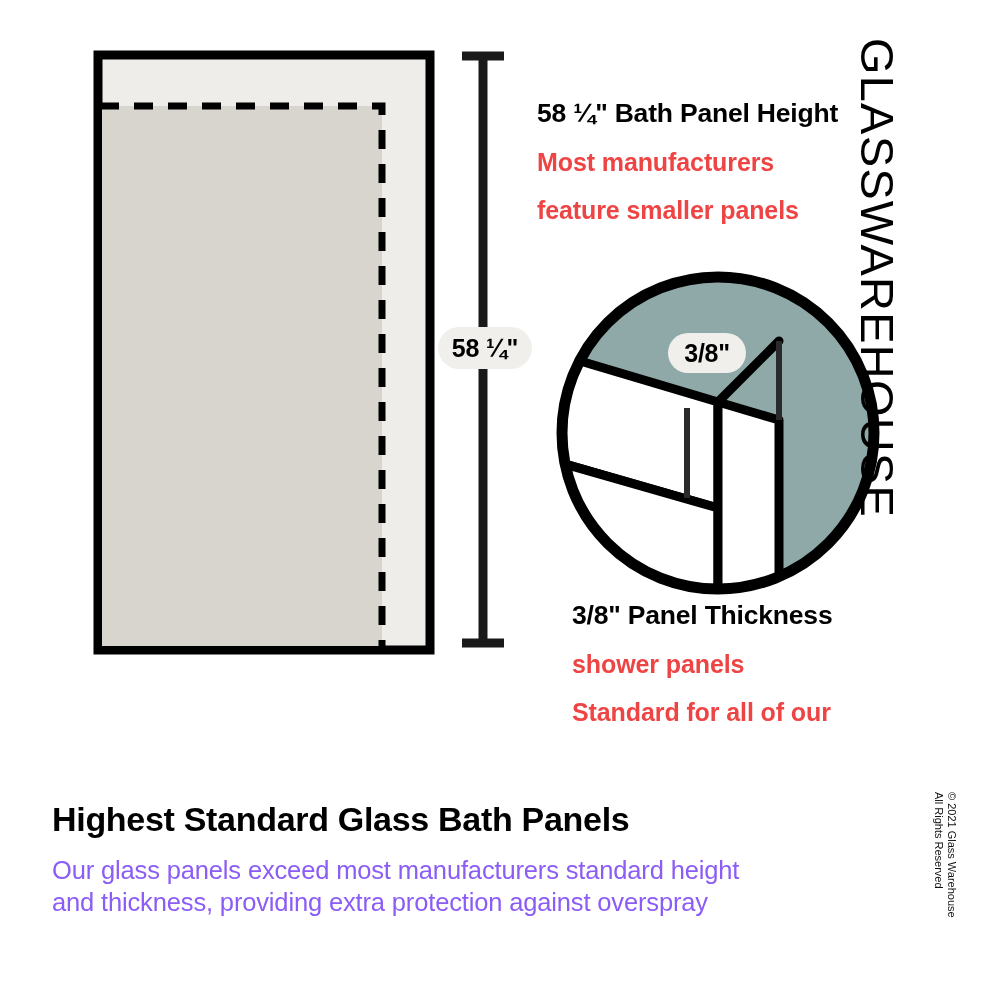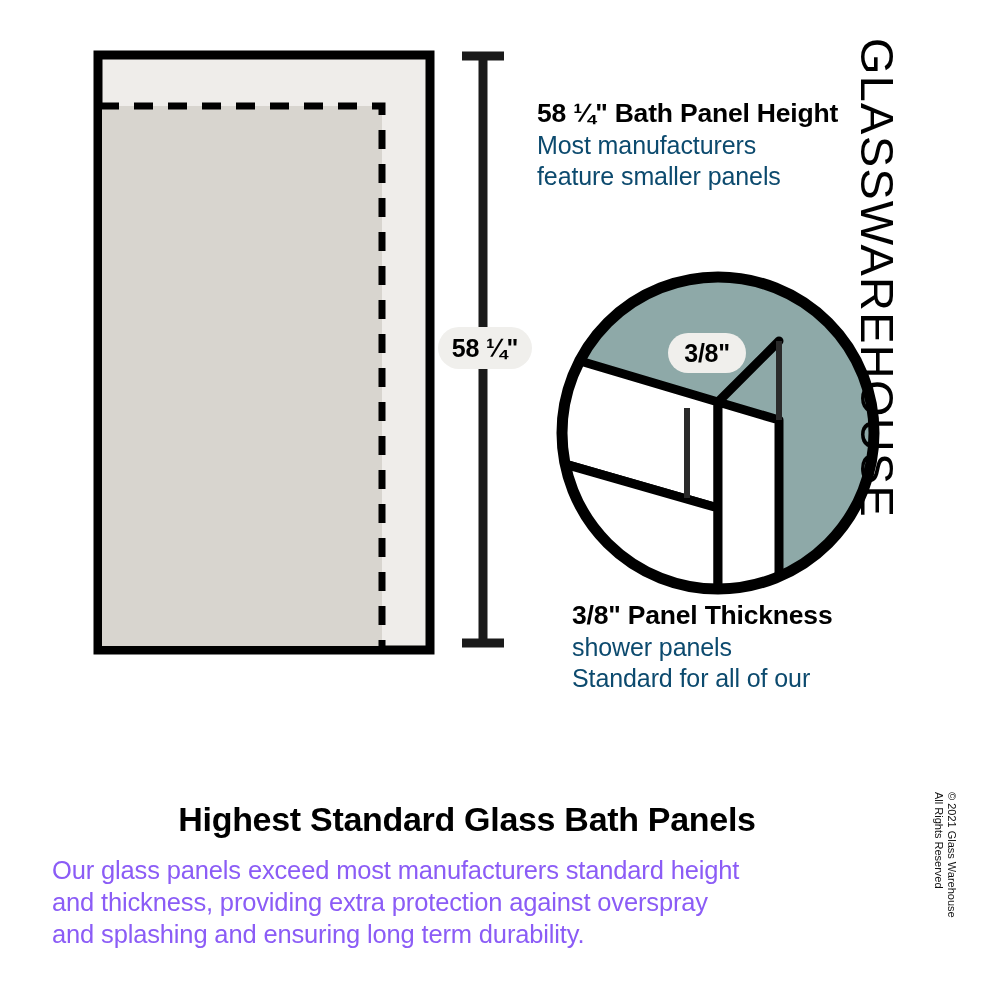--- a/index.html
+++ b/index.html
@@ -62,41 +62,41 @@
   .callout .c-title {
     font-size: 26.5px;
     font-weight: 700;
     line-height: 34px;
     letter-spacing: -0.2px;
     color: #000;
     white-space: nowrap;
   }
   .callout .c-line {
     font-size: 25px;
-    font-weight: 400;
+    font-weight: 700;
     line-height: 31px;
     letter-spacing: -0.1px;
-    color: #0c4a6e;
-    white-space: nowrap;
+    color: #ef4444;
+    white-space: nowrap;
+    margin-top: 17px;
   }
 
   #callout-height { left: 537px; top: 96px; }
   #callout-thickness { left: 572px; top: 598px; }
 
   
   #bottom-block { position: absolute; left: 52px; top: 798px; width: 830px; }
   #bottom-block .headline {
     font-size: 34px;
     font-weight: 700;
     letter-spacing: -0.3px;
     line-height: 42px;
     color: #000;
     margin: 0 0 14px 0;
     white-space: nowrap;
-    text-align: center;
   }
   #bottom-block .body-line {
     font-size: 25.5px;
     font-weight: 400;
     line-height: 32px;
     letter-spacing: -0.15px;
     color: #8b5cf6;
     white-space: nowrap;
   }
 
@@ -185,21 +185,20 @@
   <div class="callout" id="callout-thickness">
     <div class="c-title">3/8" Panel Thickness</div>
     <div class="c-line">shower panels</div>
     <div class="c-line">Standard for all of our</div>
   </div>
 
   <div id="bottom-block">
     <div class="headline">Highest Standard Glass Bath Panels</div>
     <div class="body-line">Our glass panels exceed most manufacturers standard height</div>
     <div class="body-line">and thickness, providing extra protection against overspray</div>
-    <div class="body-line">and splashing and ensuring long term durability.</div>
   </div>
 
   <div class="brand">GLASSWAREHOUSE</div>
 
   <div class="copyright">
     <div>© 2021 Glass Warehouse</div>
     <div>All Rights Reserved</div>
   </div>
 
 </div>

